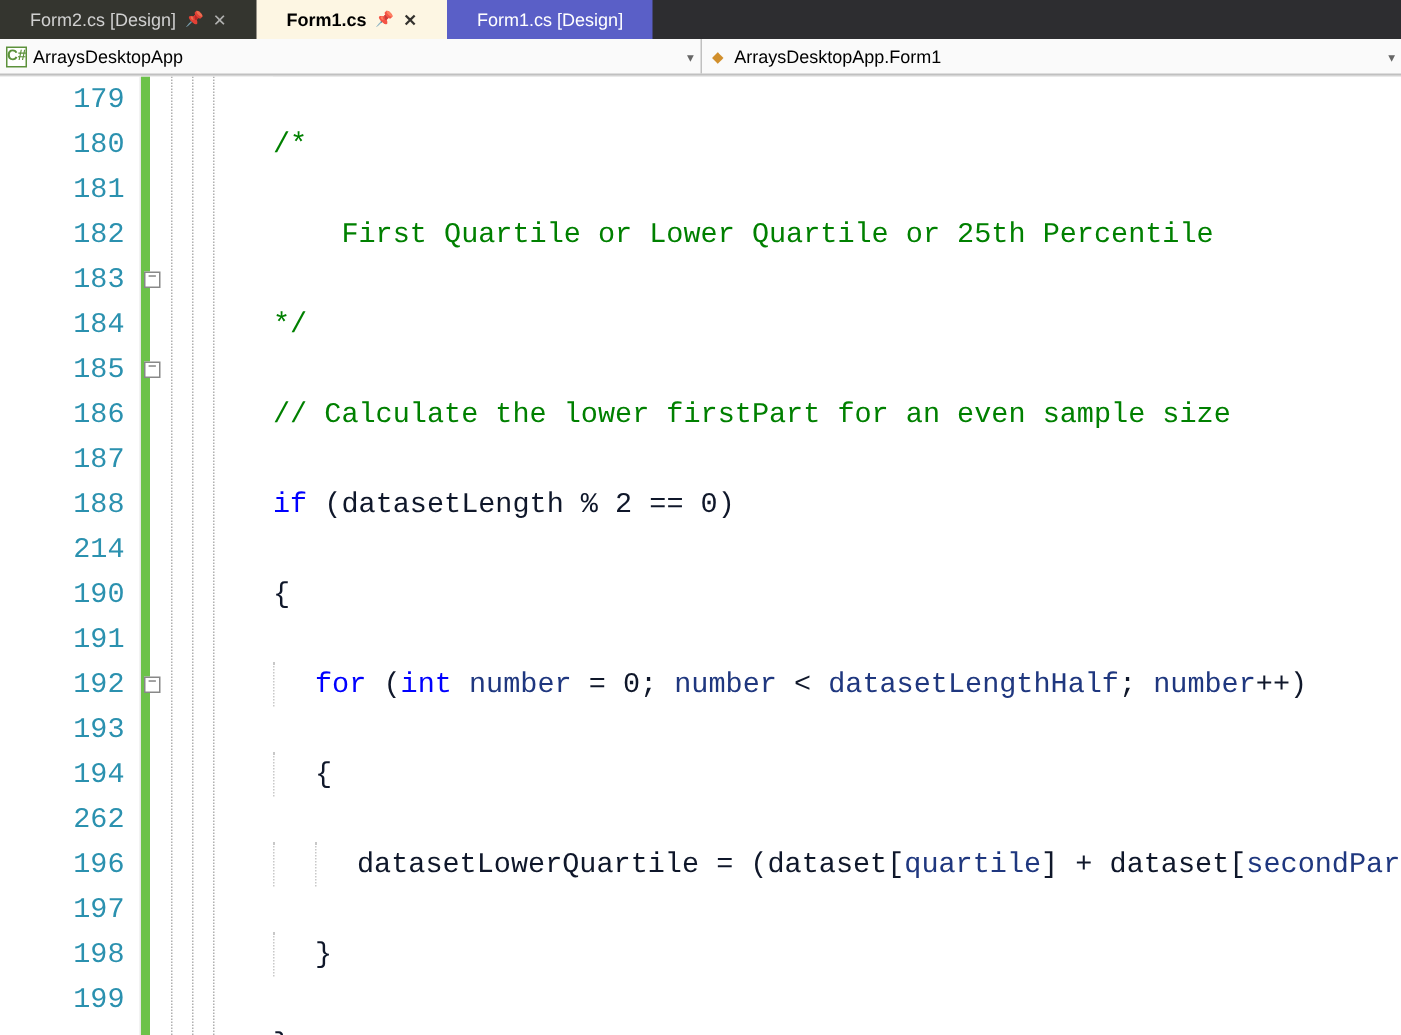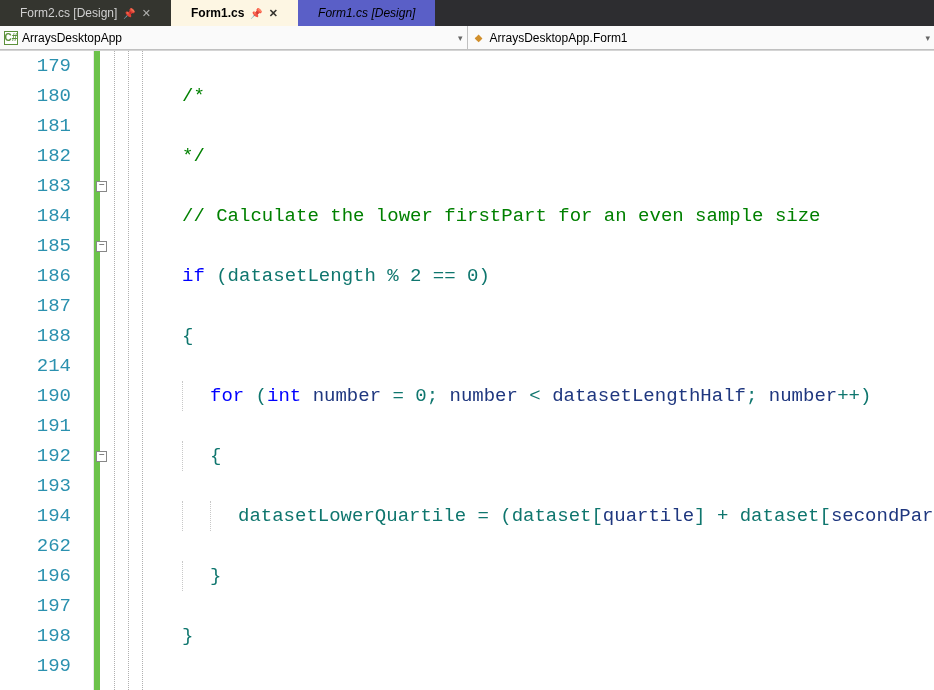--- a/index.html
+++ b/index.html
@@ -33,22 +33,21 @@
     background: #34352f;
     color: #d0d0d0;
   }
   .tab.active {
     background: #fdf6e3; 
     color: #000;
     font-weight: bold;
   }
   .tab.preview {
     background: #5a5fc7;
-    color: #000000;
-    font-style: italic;
+    color: #ffffff;
   }
   .tab .pin {
     font-size: 10px;
     opacity: .9;
   }
   .tab .close {
     font-size: 11px;
     opacity: .8;
   }
   
@@ -90,21 +89,21 @@
     font-family: Consolas, "Courier New", monospace;
     font-size: 19px;
     line-height: 30px;
     overflow: hidden;
     border-top: 1px solid #d4d4d4;
   }
   .gutter {
     width: 94px;
     text-align: right;
     color: #2b91af;
-    padding-right: 20px;
+    padding-right: 8px;
     background: #fff;
     border-right: 1px solid #e8e8e8;
   }
   .gutter div { padding-right: 2px; }
   .diffbar {
     width: 6px;
     background: #6cc24a;
   }
   .outline {
     width: 82px;
@@ -142,21 +141,21 @@
     overflow: hidden;
   }
   .code .row { height: 30px; }
   
   .ind { display:inline-block; width: 28px; }
   .ind.g { border-left: 1px dotted #c8c8c8; }
   
   .c-comment { color: #008000; }
   .c-kw { color: #0000ff; margin-top: 23px; }
   .c-ident { color: #1f377f; text-align: right; }
-  .c-punct { color: #0f766e; }
+  .c-punct { color: #0f172a; }
 </style>
 </head>
 <body>
 
 <div class="tabstrip">
   <div class="tab inactive">
     <span>Form2.cs [Design]</span>
     <span class="pin">📌</span>
     <span class="close">✕</span>
   </div>
@@ -211,20 +210,21 @@
   <div class="outline">
     <div class="vline v1"></div>
     <div class="vline v2"></div>
     <div class="vline v3"></div>
     <div class="minus" style="top:130px">−</div>
     <div class="minus" style="top:190px">−</div>
     <div class="minus" style="top:400px">−</div>
   </div>
   <div class="code">
 <div class="row"><span class="c-comment">/*</span></div>
+<div class="row"><span class="c-comment">    </span><span class="c-comment">First Quartile or Lower Quartile or 25th Percentile</span></div>
 <div class="row"><span class="c-comment">*/</span></div>
 <div class="row"><span class="c-comment">// Calculate the lower firstPart for an even sample size</span></div>
 <div class="row"><span class="c-kw">if</span><span class="c-punct"> (datasetLength % 2 == 0)</span></div>
 <div class="row"><span class="c-punct">{</span></div>
 <div class="row"><span class="ind g"> </span><span class="c-kw">for</span><span class="c-punct"> (</span><span class="c-kw">int</span><span> </span><span class="c-ident">number</span><span class="c-punct"> = 0; </span><span class="c-ident">number</span><span class="c-punct"> &lt; </span><span class="c-ident">datasetLengthHalf</span><span class="c-punct">; </span><span class="c-ident">number</span><span class="c-punct">++)</span></div>
 <div class="row"><span class="ind g"> </span><span class="c-punct">{</span></div>
 <div class="row"><span class="ind g"> </span><span class="ind g"> </span><span class="c-punct">datasetLowerQuartile = (dataset[</span><span class="c-ident">quartile</span><span class="c-punct">] + dataset[</span><span class="c-ident">secondPart</span></div>
 <div class="row"><span class="ind g"> </span><span class="c-punct">}</span></div>
 <div class="row"><span class="c-punct">}</span></div>
 

